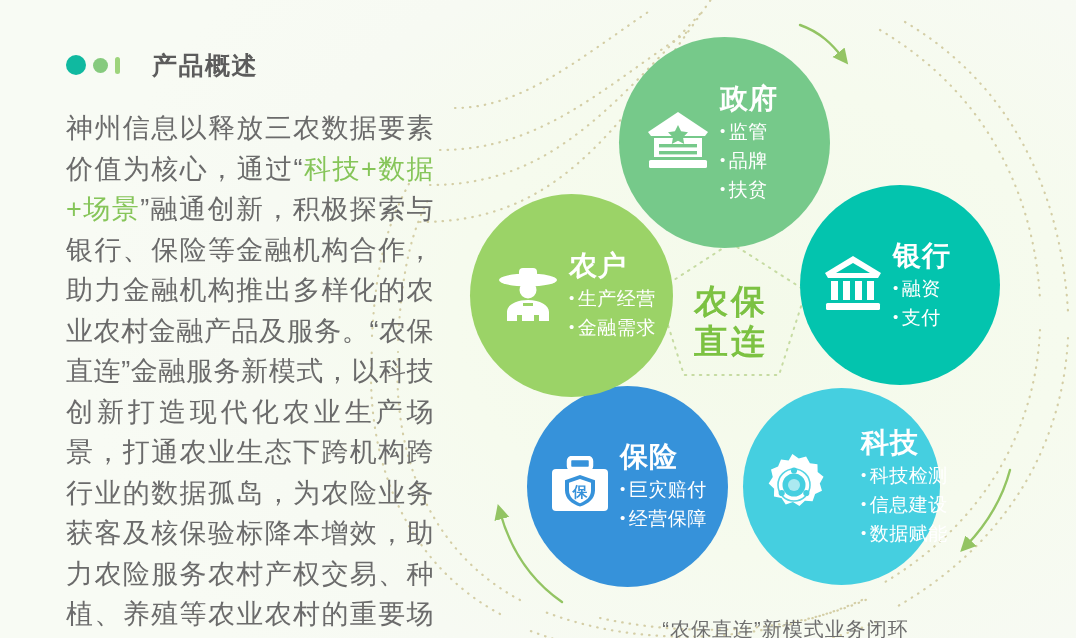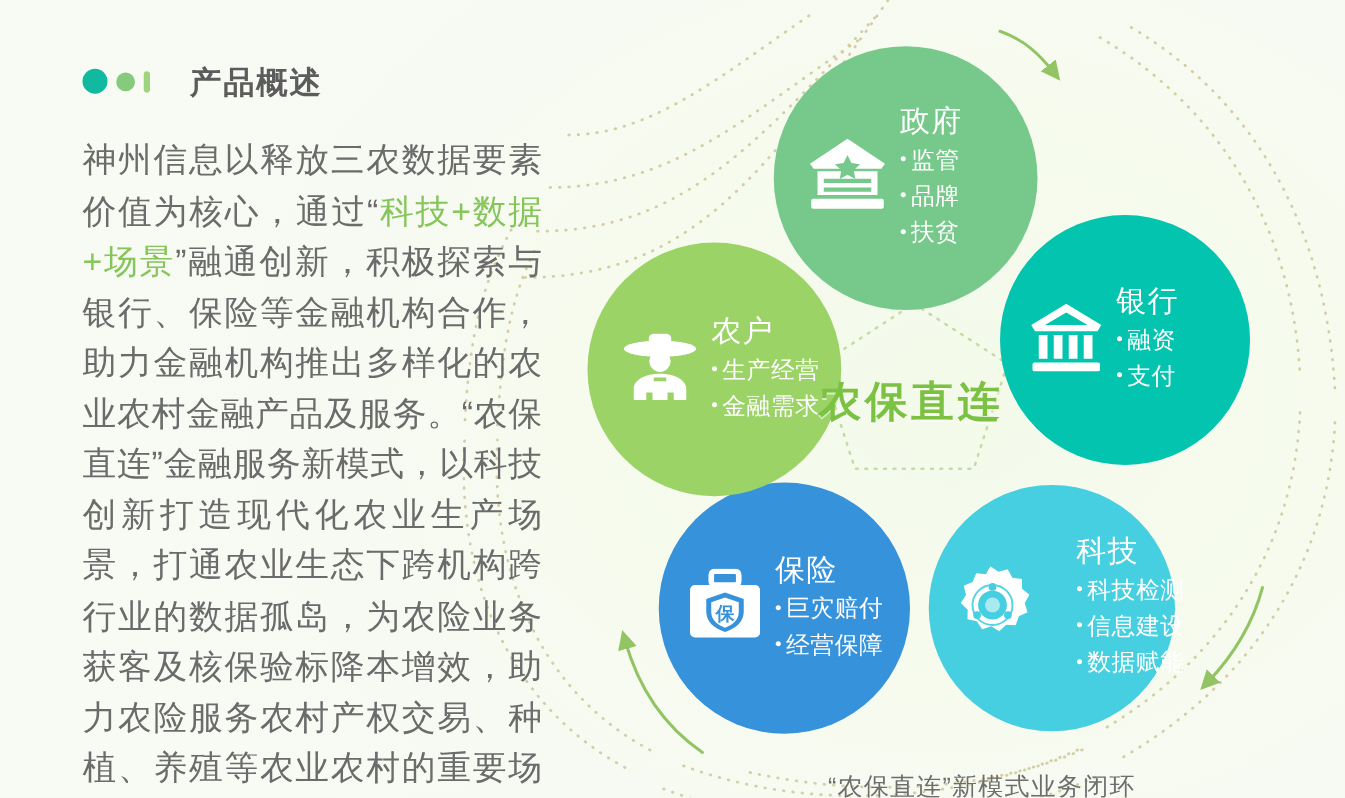--- a/index.html
+++ b/index.html
@@ -39,42 +39,42 @@
   }
   .hl{color:#86c559;}
 
   
   .circle{
     position:absolute;border-radius:50%;
     display:flex;align-items:center;
     box-sizing:border-box;
   }
   .c-gov{left:619px;top:37px;width:211px;height:211px;background:#76c98a;}
-  .c-bank{left:800px;top:172px;width:200px;height:200px;background:#03c4ae;}
+  .c-bank{left:800px;top:185px;width:200px;height:200px;background:#03c4ae;}
   .c-tech{left:743px;top:388px;width:197px;height:197px;background:#45cfe0;}
   .c-ins{left:527px;top:386px;width:201px;height:201px;background:#3692da;}
   .c-farm{left:470px;top:194px;width:203px;height:203px;background:#9bd367;}
 
   .c-inner{display:flex;align-items:center;gap:9px;width:100%;padding:0 12px;box-sizing:border-box;}
   .c-icon{flex:0 0 auto;display:block;}
   .c-txt{color:#ffffff;}
-  .c-name{font-size:24px;font-weight:400;letter-spacing:1px;line-height:1.25;margin-bottom:2px;}
+  .c-name{font-size:28px;font-weight:700;letter-spacing:1px;line-height:1.25;margin-bottom:2px;}
   .c-item{font-size:19px;line-height:28px;letter-spacing:0.5px;white-space:nowrap;}
   .c-item .bul{font-size:15px;margin-right:3px;position:relative;top:-2px;}
 
   .c-gov .c-inner{padding-left:26px;}
   .c-bank .c-inner{padding-left:22px;}
   .c-tech .c-inner{padding-left:20px;gap:36px;}
   .c-ins .c-inner{padding-left:22px;}
   .c-farm .c-inner{padding-left:26px;}
 
   
   .centre{
     position:absolute;left:655px;top:252px;width:152px;height:140px;
-    display:flex;flex-direction:row;align-items:center;
+    display:flex;flex-direction:column;align-items:center;justify-content:center;font-family:Liberation Serif, serif;
   }
   .centre-txt{
     position:relative;z-index:2;
     font-size:34px;font-weight:800;color:#7cc242;line-height:40px;
     letter-spacing:3px;text-align:center;
     text-shadow:0 1px 0 rgba(255,255,255,.6);
   }
 
   
   .caption{

